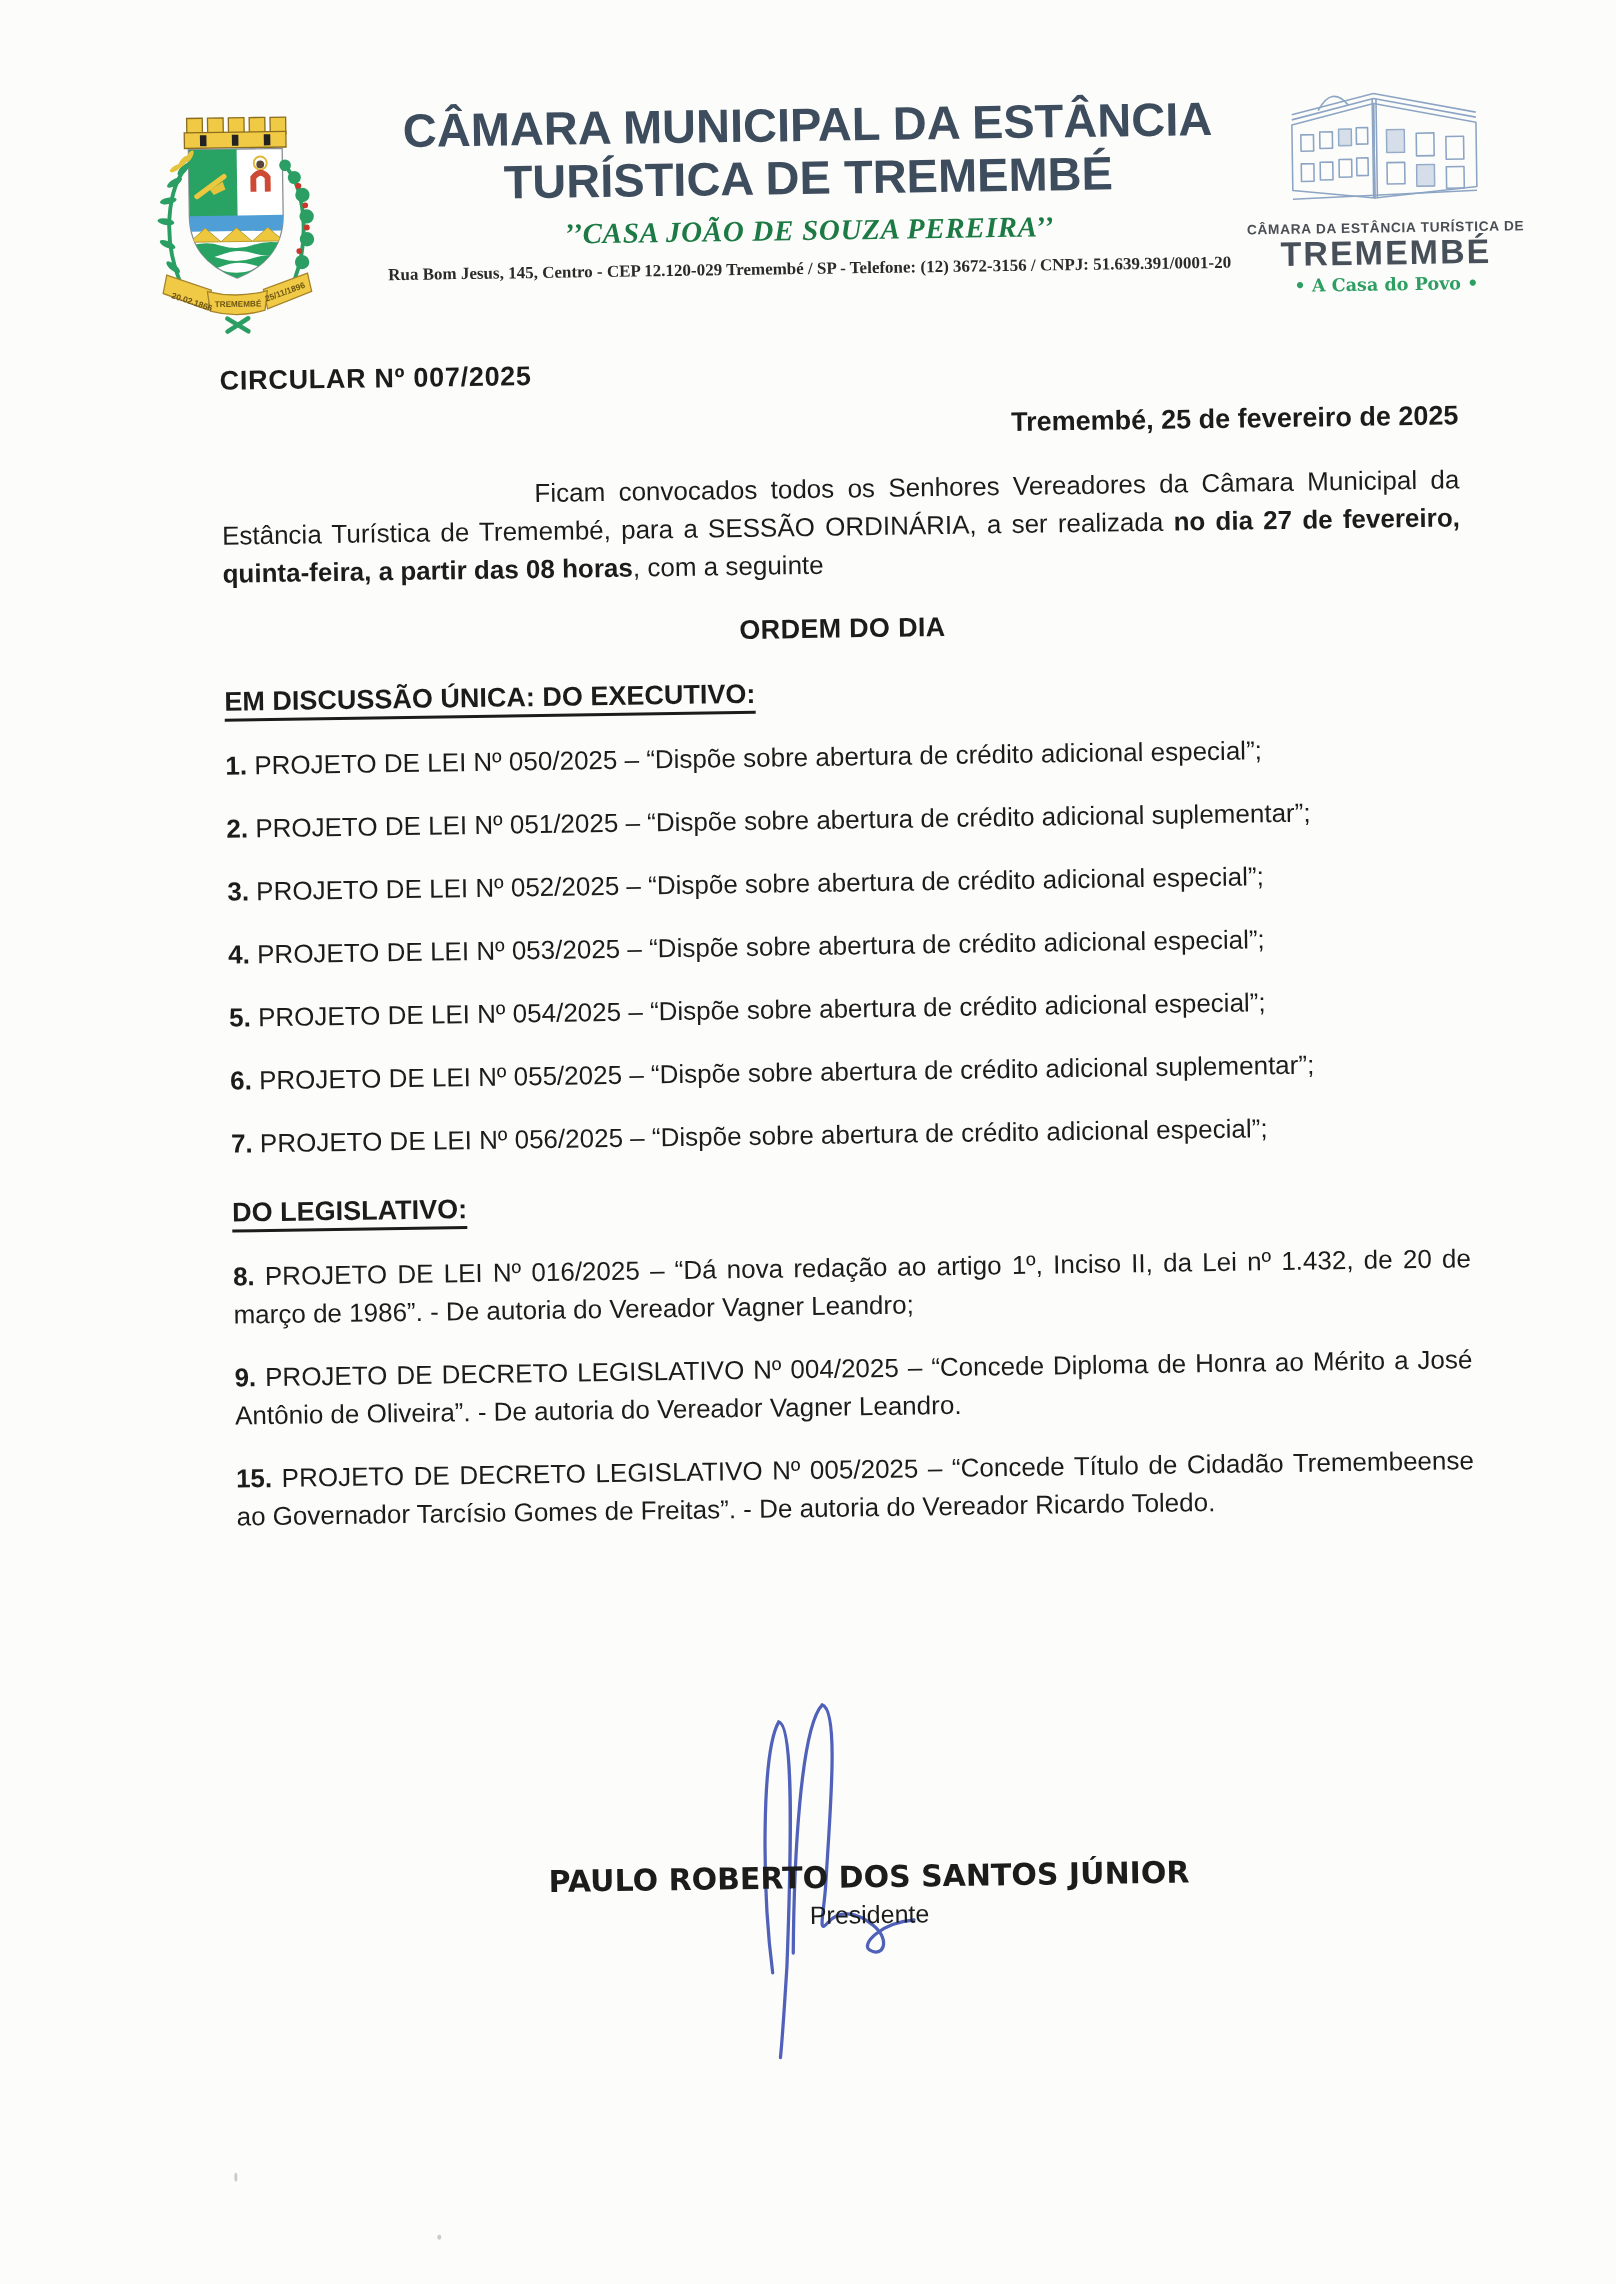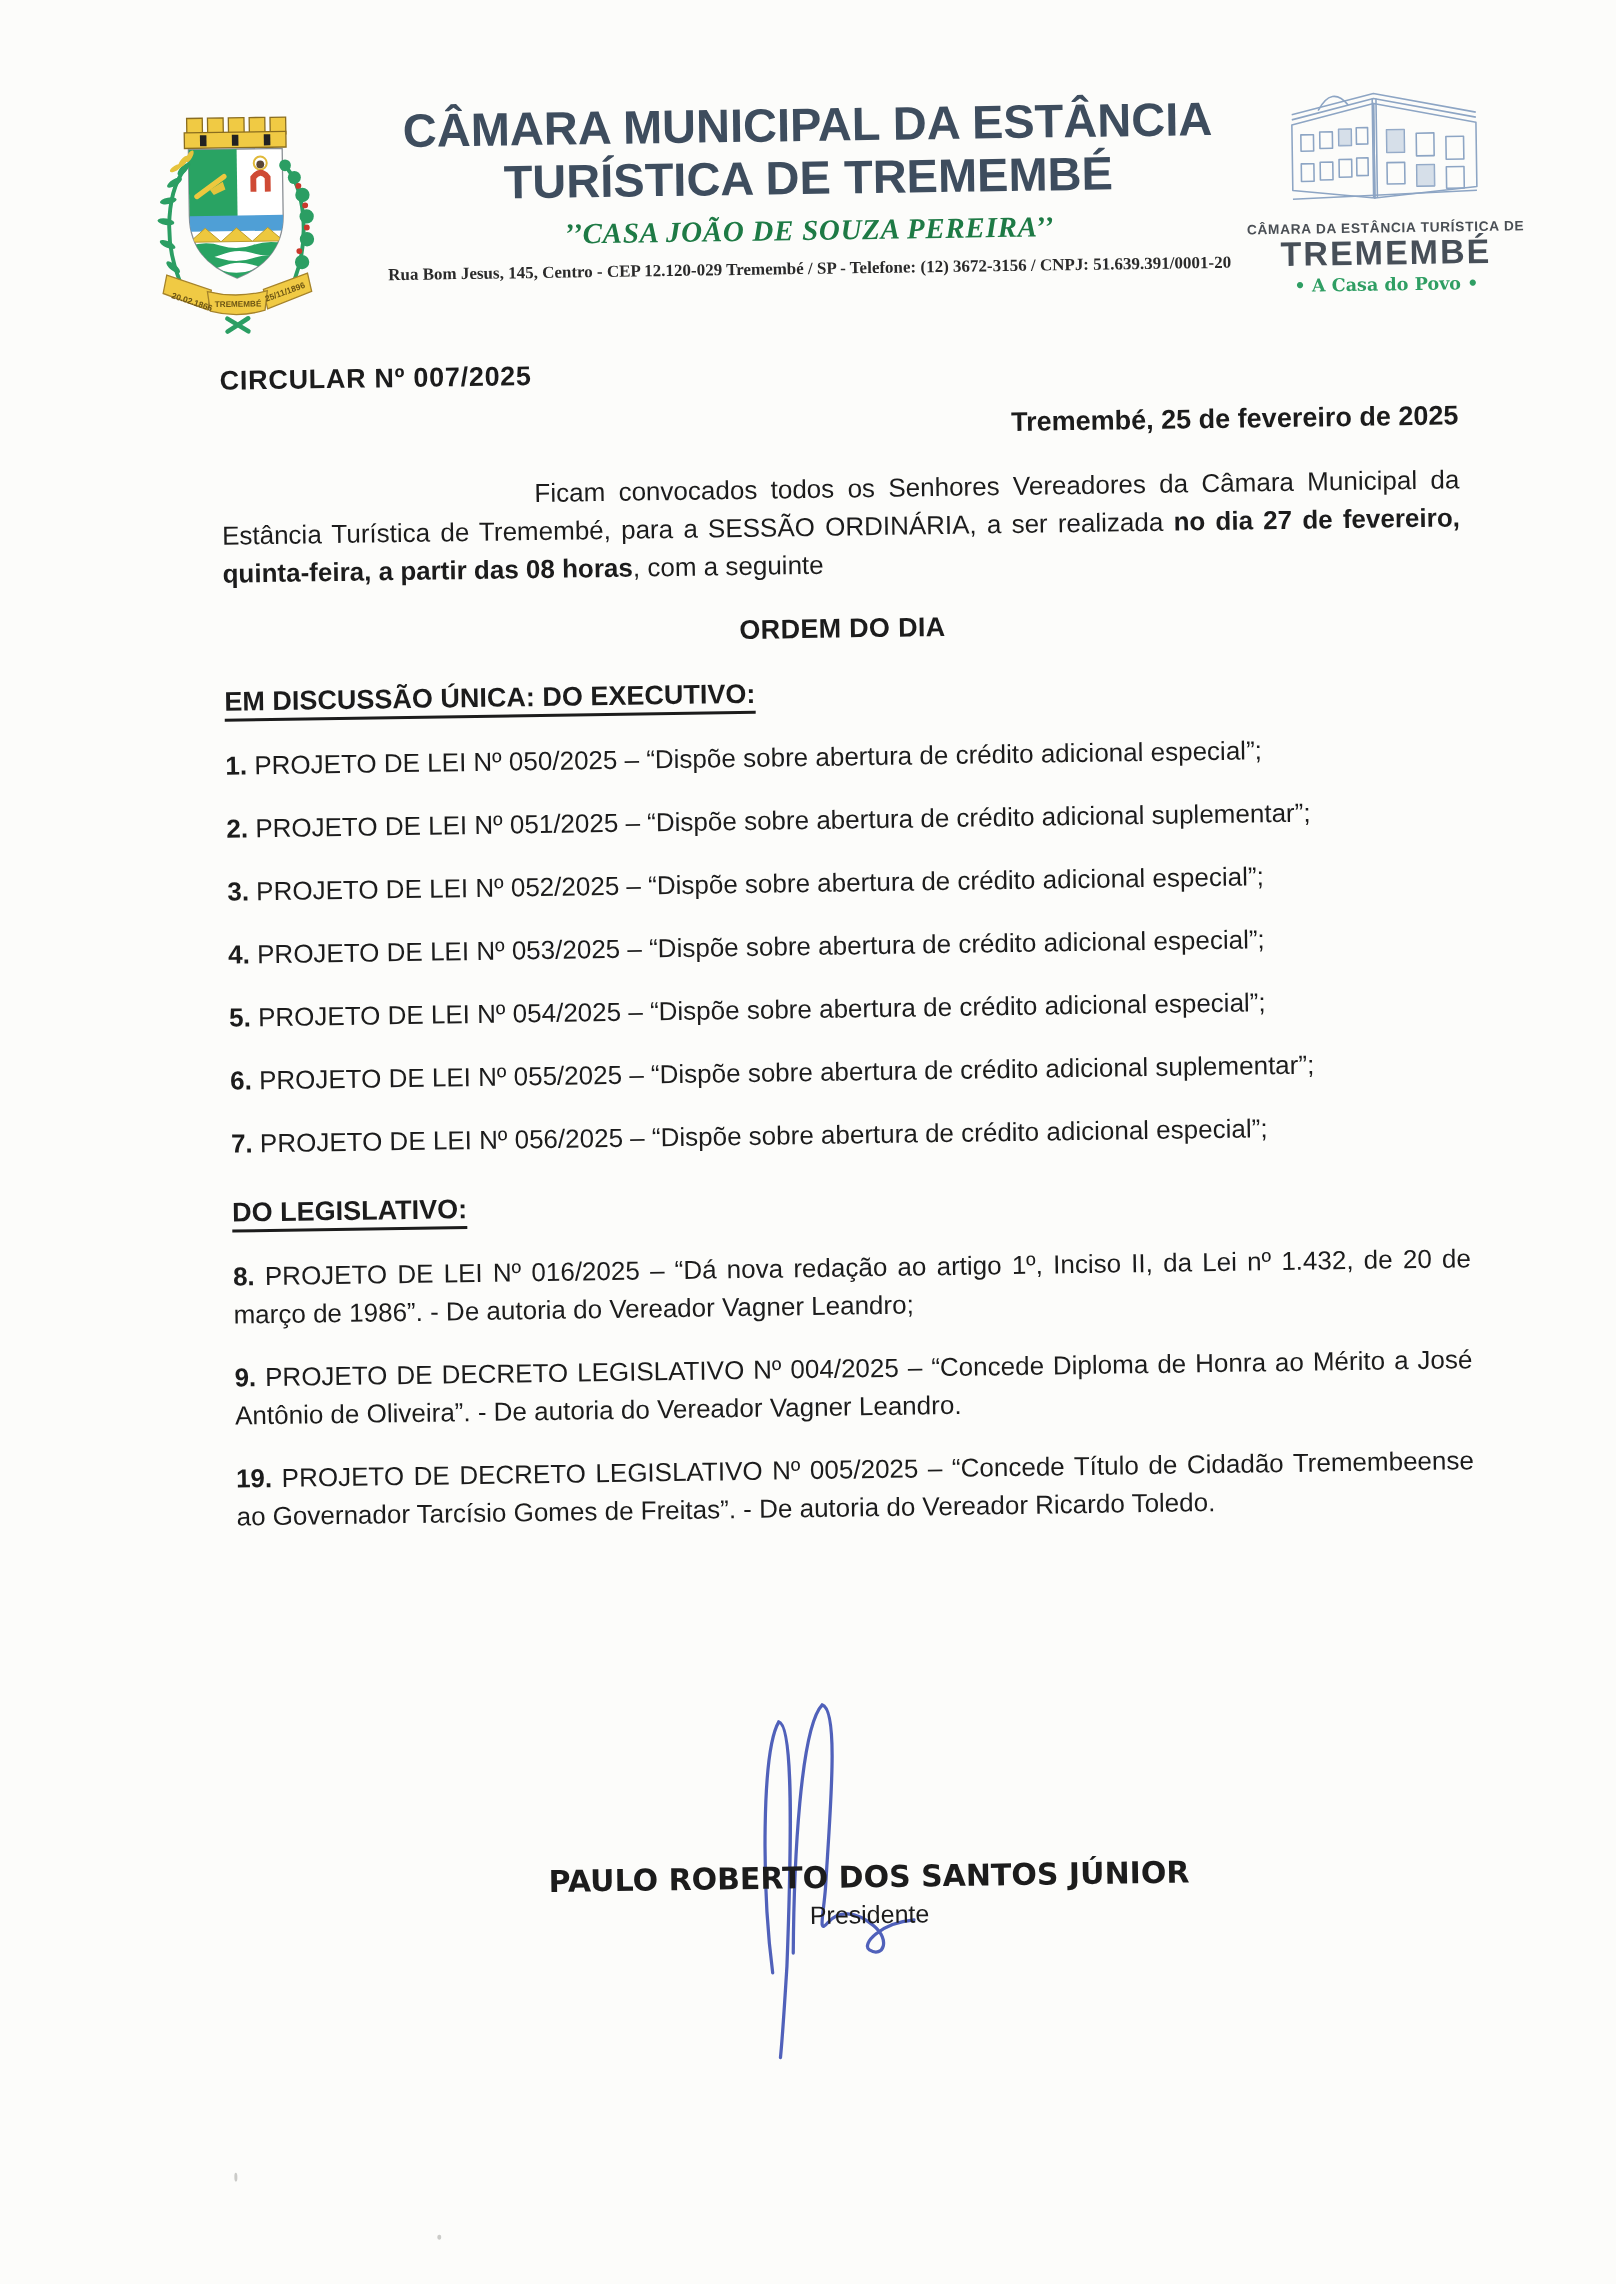--- a/index.html
+++ b/index.html
@@ -185,21 +185,21 @@
     <p class="item"><span class="num">3.</span> <span>PROJETO DE LEI Nº 052/2025 – “Dispõe sobre abertura de crédito adicional especial”;</span></p>
     <p class="item"><span class="num">4.</span> <span>PROJETO DE LEI Nº 053/2025 – “Dispõe sobre abertura de crédito adicional especial”;</span></p>
     <p class="item"><span class="num">5.</span> <span>PROJETO DE LEI Nº 054/2025 – “Dispõe sobre abertura de crédito adicional especial”;</span></p>
     <p class="item"><span class="num">6.</span> <span>PROJETO DE LEI Nº 055/2025 – “Dispõe sobre abertura de crédito adicional suplementar”;</span></p>
     <p class="item"><span class="num">7.</span> <span>PROJETO DE LEI Nº 056/2025 – “Dispõe sobre abertura de crédito adicional especial”;</span></p>
 
     <div class="sec-head leg"><span>DO LEGISLATIVO:</span></div>
 
     <p class="item first"><span class="num">8.</span> <span>PROJETO DE LEI Nº 016/2025 – “Dá nova redação ao artigo 1º, Inciso II, da Lei nº 1.432, de 20 de março de 1986”. - De autoria do Vereador Vagner Leandro;</span></p>
     <p class="item"><span class="num">9.</span> <span>PROJETO DE DECRETO LEGISLATIVO Nº 004/2025 – “Concede Diploma de Honra ao Mérito a José Antônio de Oliveira”. - De autoria do Vereador Vagner Leandro.</span></p>
-    <p class="item"><span class="num">19.</span> <span>PROJETO DE DECRETO LEGISLATIVO Nº 005/2025 – “Concede Título de Cidadão Tremembeense ao Governador Tarcísio Gomes de Freitas”. - De autoria do Vereador Ricardo Toledo.</span></p>
+    <p class="item"><span class="num">15.</span> <span>PROJETO DE DECRETO LEGISLATIVO Nº 005/2025 – “Concede Título de Cidadão Tremembeense ao Governador Tarcísio Gomes de Freitas”. - De autoria do Vereador Ricardo Toledo.</span></p>
   </div>
 
   <svg class="sig-scribble" viewBox="0 0 340 580">
     <g fill="none" stroke="#4254b5" stroke-width="5" stroke-linecap="round" opacity="0.92">
       <path d="M60,430 C45,300 48,90 75,45 C98,50 92,230 82,420 C78,472 74,525 70,560"></path>
       <path d="M92,400 C95,260 108,55 142,20 C168,28 152,180 143,300 C139,345 130,372 146,354 C162,336 188,336 216,360 C242,382 230,410 209,397 C196,388 226,356 278,352"></path>
     </g>
   </svg>
   <div class="sig-name">PAULO ROBERTO DOS SANTOS JÚNIOR</div>
   <div class="sig-role">Presidente</div>

